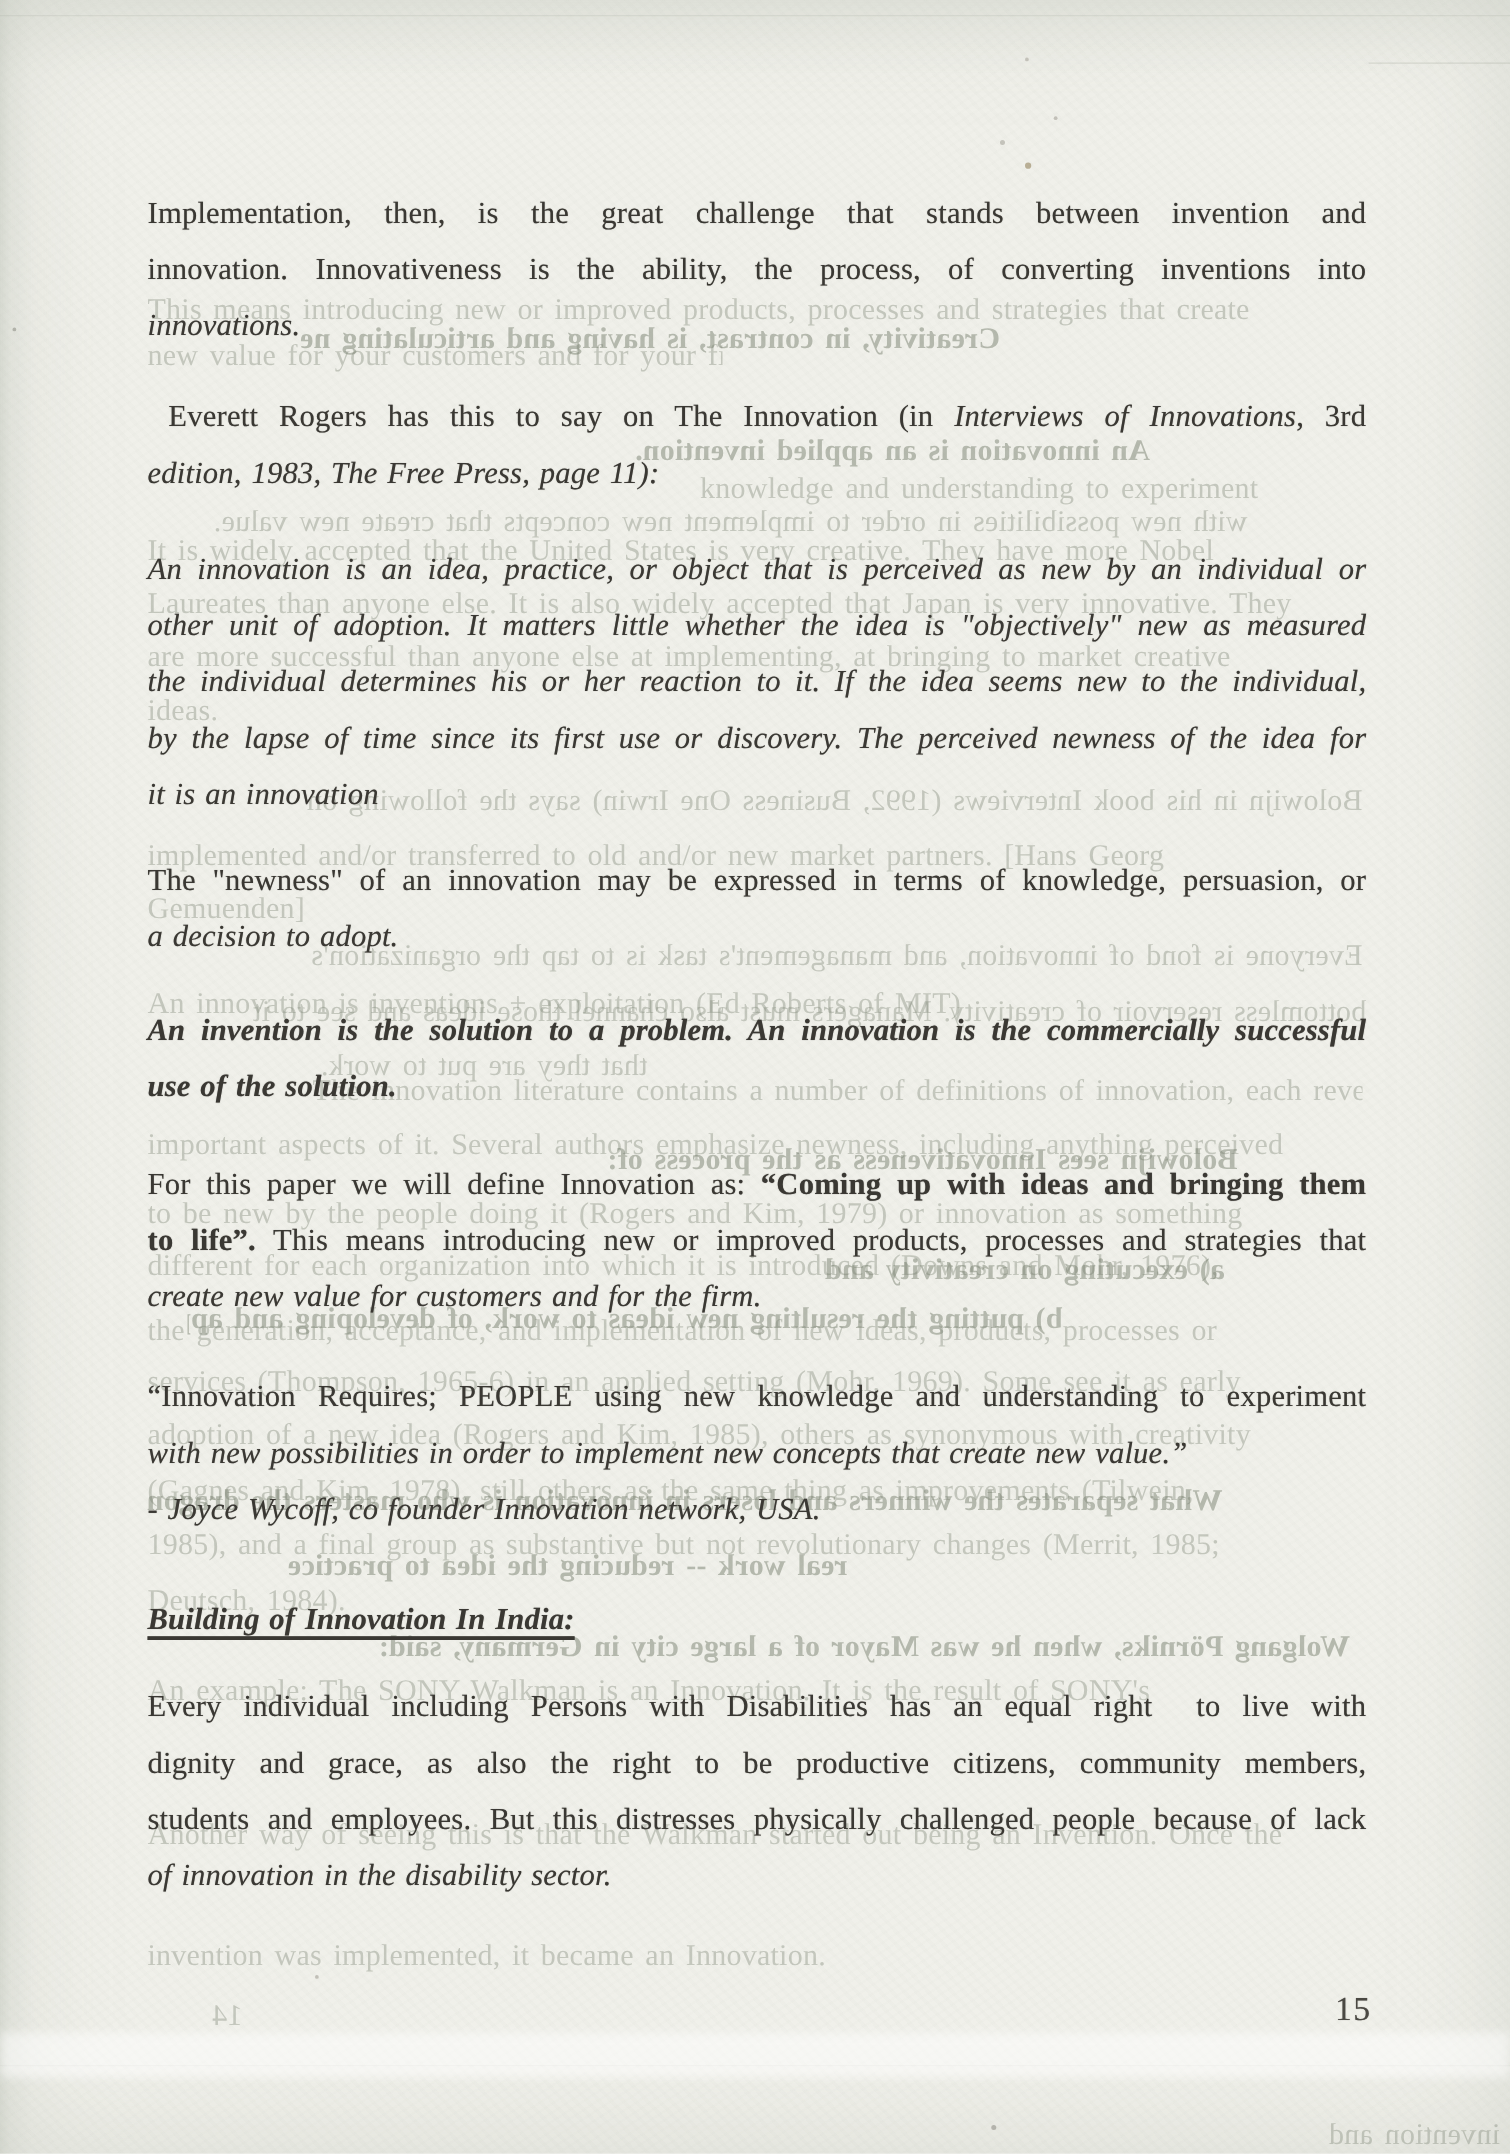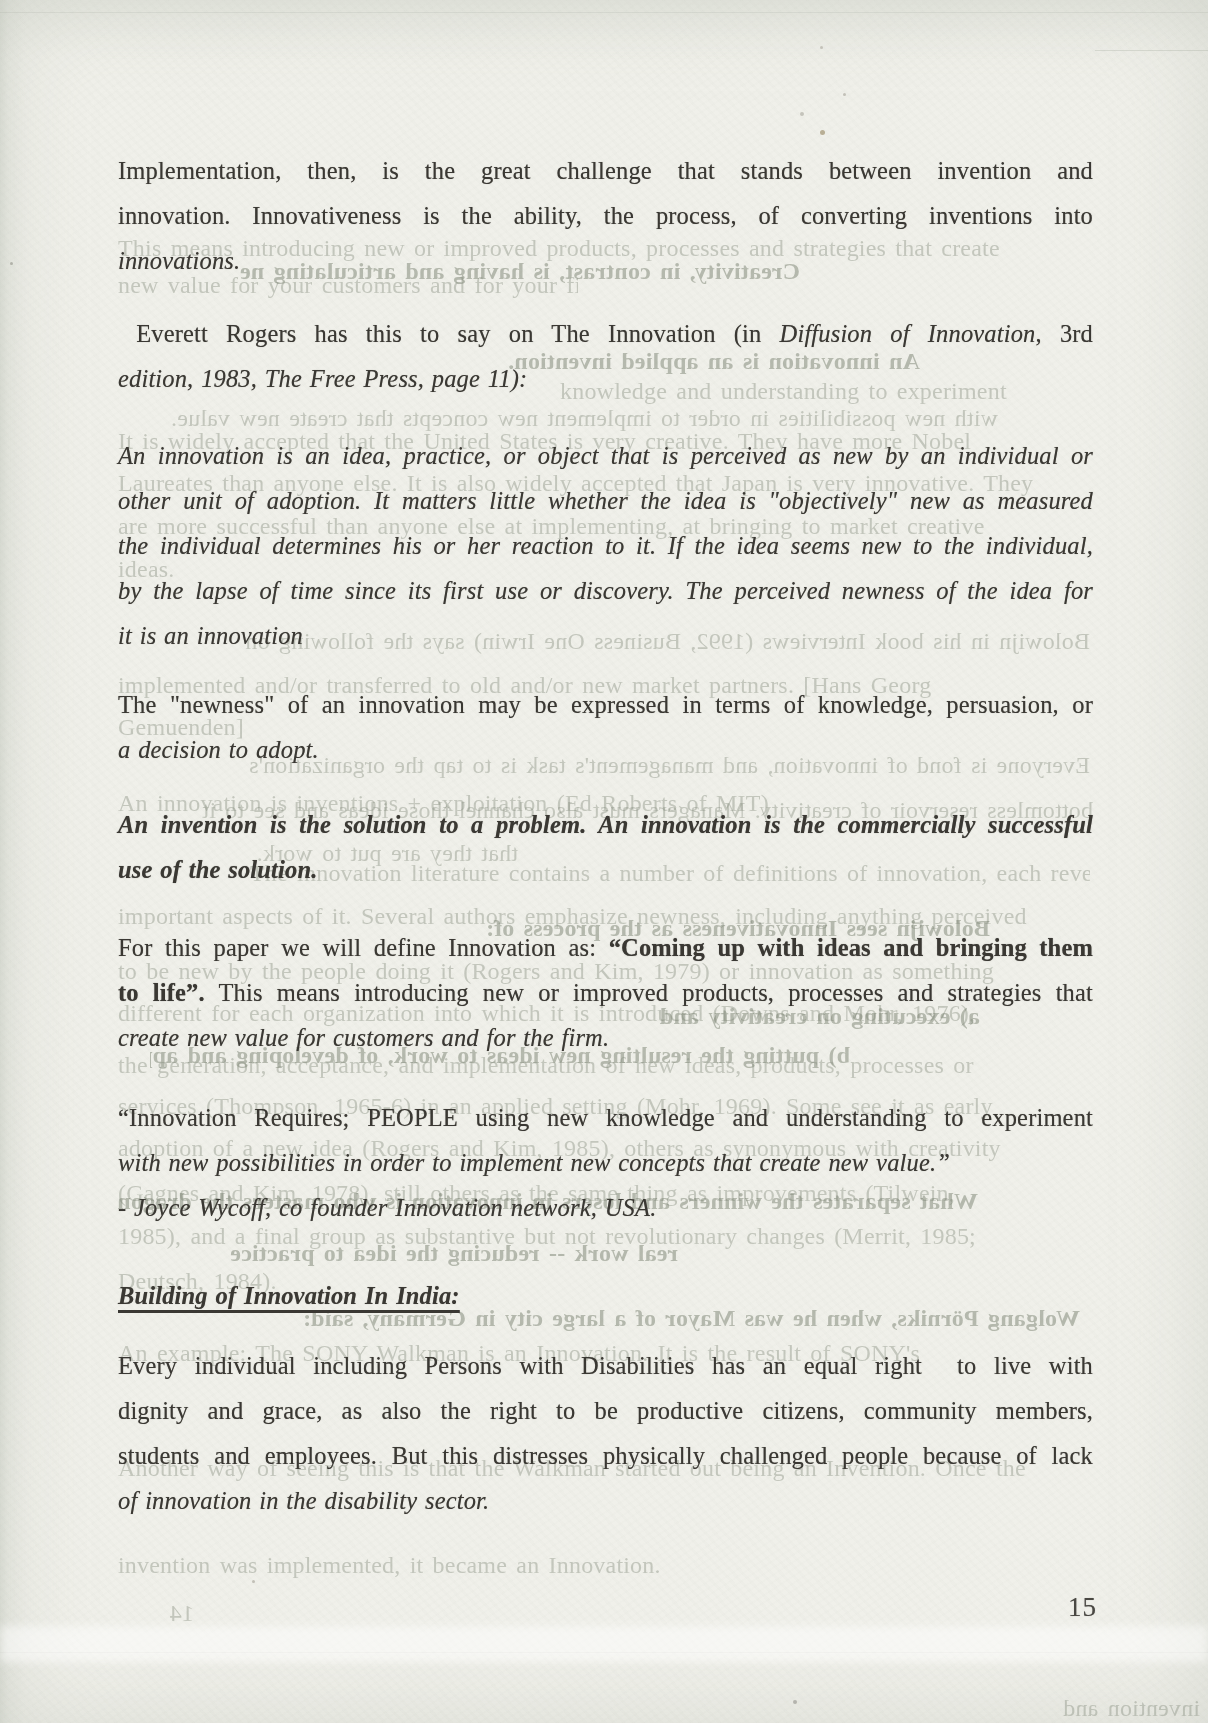--- a/index.html
+++ b/index.html
@@ -107,21 +107,21 @@
       <div class="speck" style="left: 793px; top: 1700px; width: 4px; height: 4px; background: rgba(120, 118, 110, 0.45);"></div>
       <div class="speck" style="left: 800px; top: 112px; width: 4px; height: 4px; background: rgba(130, 128, 118, 0.4);"></div>
     </div>
   <div class="text-col">
       <div class="para st-body" style="margin-top: 148px;">
         <div class="line"><span>Implementation, then, is the great challenge that stands between invention and</span></div>
         <div class="line"><span>innovation. Innovativeness is the ability, the process, of converting inventions into</span></div>
         <div class="line last"><span>innovations.</span></div>
       </div>
       <div class="para st-body" style="margin-top: 28px;">
-        <div class="line"><span>&nbsp;Everett Rogers has this to say on The Innovation (in </span><span class="seg-i">Diffusion of Innovation</span><span>, 3rd</span></div>
+        <div class="line"><span>&nbsp;Everett Rogers has this to say on The Innovation (in </span><span class="seg-i">Interviews of Innovations</span><span>, 3rd</span></div>
         <div class="line last"><span>edition, 1983, The Free Press, page 11):</span></div>
       </div>
       <div class="para st-quote-italic" style="margin-top: 32px;">
         <div class="line"><span>An innovation is an idea, practice, or object that is perceived as new by an individual or</span></div>
         <div class="line"><span>other unit of adoption. It matters little whether the idea is "objectively" new as measured</span></div>
         <div class="line"><span>the individual determines his or her reaction to it. If the idea seems new to the individual,</span></div>
         <div class="line"><span>by the lapse of time since its first use or discovery. The perceived newness of the idea for</span></div>
         <div class="line last"><span>it is an innovation</span></div>
       </div>
       <div class="para st-body" style="margin-top: 24px;">

